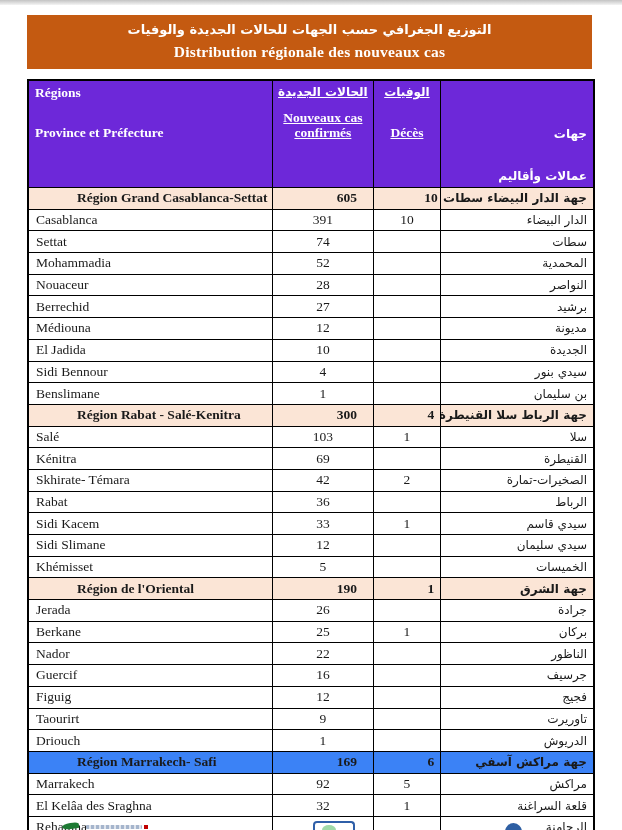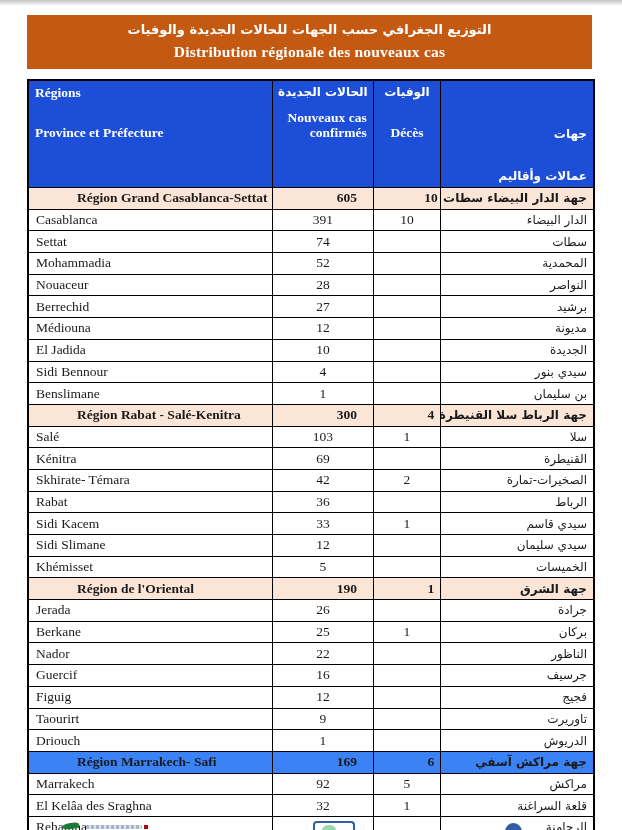--- a/index.html
+++ b/index.html
@@ -33,21 +33,21 @@
     border:1.5px solid #000;
     box-sizing:border-box;
     overflow:hidden;white-space:nowrap;
   }
   thead tr{height:64px;}
   th{
     color:#fff;font-weight:bold;padding:4px 6px;vertical-align:top;
   }
   th .hwrap{display:flex;flex-direction:column;justify-content:space-between;height:56px;}
   th.c1 .hwrap{align-items:flex-start;text-align:left;}
-  th.c2 .hwrap, th.c3 .hwrap{align-items:center;text-align:right;}
+  th.c2 .hwrap, th.c3 .hwrap{align-items:center;text-align:center;text-decoration:underline;}
   th.c4 .hwrap{align-items:flex-end;text-align:center;margin-top:42px;}
   th .fr{font-size:13.5px;line-height:1.15;}
   th .fr-wrap{white-space:normal;}
   th .ar{direction:rtl;font-size:12px;font-family:"DejaVu Sans",sans-serif;font-weight:bold;}
   tbody tr{height:21.7px;}
   tbody td{font-size:13.5px;color:#1a1a1a;padding:0;}
   td.c1{text-align:left;padding-left:7px;}
   td.c2,td.c3{text-align:center;}
   td.c4{text-align:right;padding-right:6px;direction:rtl;font-size:12px;font-family:"DejaVu Sans",sans-serif;}
   tr.region-row td{font-weight:bold;padding-left:48px;}
@@ -91,21 +91,21 @@
   </div>
 
   <table class="dist">
     <colgroup>
       <col style="width:43.2%">
       <col style="width:17.8%">
       <col style="width:11.9%">
       <col style="width:27.1%">
     </colgroup>
     <thead>
-      <tr class="header-row" style="background: #1d4ed8; padding-left: 32px;">
+      <tr class="header-row" style="background: #6d28d9; padding-left: 32px;">
         <th class="c1">
           <div class="hwrap">
             <span class="fr">Régions</span>
             <span class="fr">Province et Préfecture</span>
           </div>
         </th>
         <th class="c2">
           <div class="hwrap">
             <span class="ar">الحالات الجديدة</span>
             <span class="fr fr-wrap">Nouveaux cas confirmés</span>

